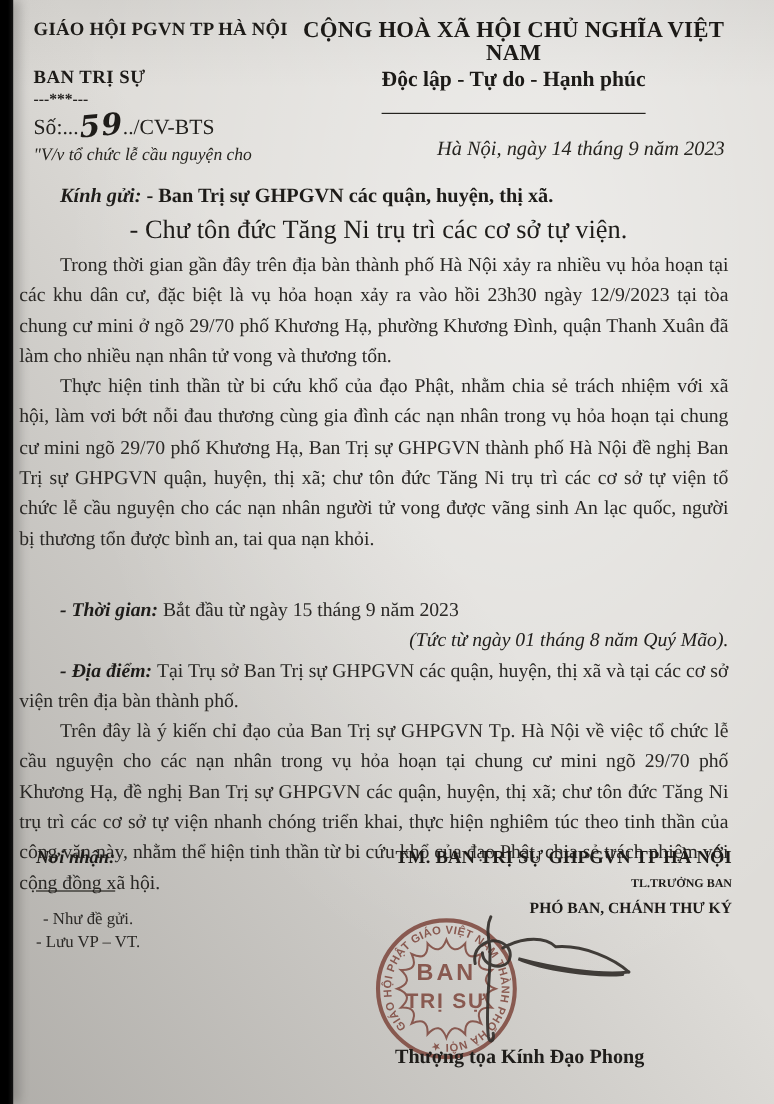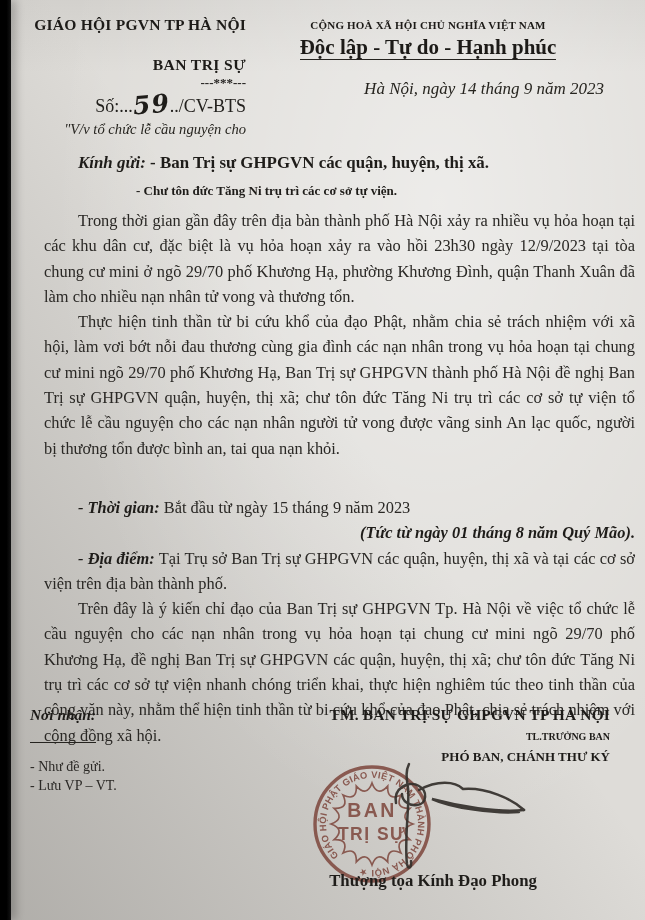--- a/index.html
+++ b/index.html
@@ -12,53 +12,53 @@
       linear-gradient(to top right, rgba(70,67,62,0.30), rgba(70,67,62,0.10) 36%, rgba(70,67,62,0) 54%),
       linear-gradient(to bottom, rgba(110,108,104,0.10), rgba(110,108,104,0) 8%),
       #dedcd8;
   }
   .scan-edge{
     position:absolute;left:0;top:0;width:11px;height:920px;
     background:linear-gradient(to right,#000 60%,#141414);
     box-shadow:5px 0 9px rgba(0,0,0,0.22);
   }
   
-  .hdr-left{position:absolute;left:28px;top:15px;width:218px;text-align:right;}
+  .hdr-left{position:absolute;left:28px;top:15px;width:218px;text-align:left;}
   .org1{font-weight:700;font-size:15.6px;letter-spacing:.2px;color:#1d1b18;line-height:20px;}
   .org2{font-weight:700;font-size:15.6px;letter-spacing:.4px;color:#1d1b18;line-height:20px;margin-top:20px;}
   .sep{font-weight:700;font-size:13px;line-height:13px;color:#242220;margin-top:1px;}
   .so-line{font-size:18px;margin-top:2px;color:#22201d;line-height:26px;}
   .hand{
     display:inline-block;font-family:"DejaVu Serif",serif;font-style:italic;font-weight:700;
     font-size:25px;transform:rotate(-5deg) translateY(1px);letter-spacing:1px;color:#1e1c19;
   }
   .subj{font-style:italic;font-size:14.6px;line-height:18.5px;color:#26241f;margin-top:1px;}
   .hdr-right{position:absolute;left:252px;top:16px;width:352px;text-align:center;}
-  .nat1{font-weight:700;font-size:11px;letter-spacing:.2px;color:#1c1a17;line-height:19px;}
+  .nat1{font-weight:700;font-size:19px;letter-spacing:.2px;color:#1c1a17;line-height:19px;}
   .nat2{
-    font-weight:700;font-size:21px;color:#1c1a17;margin-top:3px;display:inline-block;
-    border-bottom:1.6px solid #25231f;padding-bottom:2px;line-height:19px;
+    font-weight:700;font-size:18px;color:#1c1a17;margin-top:3px;display:inline-block;
+    border-bottom:1.6px solid #25231f;padding-bottom:18px;line-height:19px;
   }
   .dateline{font-style:italic;font-size:17px;color:#26241f;margin-top:19px;text-align:right;}
   
-  .doc-body{position:absolute;left:44px;top:149px;width:591px;font-size:16.4px;line-height:25.3px;}
+  .doc-body{position:absolute;left:16px;top:149px;width:591px;font-size:16.4px;line-height:25.3px;}
   .sal1{font-size:16.9px;line-height:28px;padding-left:34px;font-weight:700;color:#1e1c19;}
-  .sal2{font-size:13px;line-height:28px;padding-left:92px;font-weight:700;color:#1e1c19;}
+  .sal2{font-size:22px;line-height:28px;padding-left:92px;font-weight:400;color:#1e1c19;}
   .para{margin:0;text-align:justify;text-indent:34px;}
   .para.first{margin-top:3px;}
   .lbl{font-weight:700;font-style:italic;color:#1e1c19;}
   .time-line{padding-left:34px;margin-top:34px;}
-  .lunar{text-align:right;font-weight:700;font-style:italic;color:#1e1c19;}
+  .lunar{text-align:right;font-weight:400;font-style:italic;color:#1e1c19;}
   
   .recipients{position:absolute;left:30px;top:706px;}
   .rec-label{
     font-size:15.4px;font-weight:700;font-style:italic;color:#1d1b18;
     display:inline-block;border-bottom:1.7px solid #25231f;padding-bottom:18px;margin-bottom:15px;
   }
-  .rec-item{font-size:14px;line-height:18.5px;color:#2a2825;}
+  .rec-item{font-size:14px;line-height:18.5px;color:#2a2825;text-align:center;}
   .sign-block{position:absolute;left:256px;top:706px;width:354px;text-align:right;color:#1d1b18;}
   .s1{font-weight:700;font-size:15.4px;letter-spacing:.2px;line-height:18px;}
   .s2{font-weight:700;font-size:10px;margin-top:4px;line-height:18px;}
   .s3{font-weight:700;font-size:13px;margin-top:2px;line-height:18px;}
   .signer-name{
     position:absolute;left:256px;top:871px;width:354px;text-align:center;
     font-weight:700;font-size:16.8px;color:#1f1d1a;z-index:6;
   }
   .ink-layer{position:absolute;left:0;top:0;z-index:4;pointer-events:none;}
   .stamp-text{font-family:"Liberation Sans","DejaVu Sans",sans-serif;}

